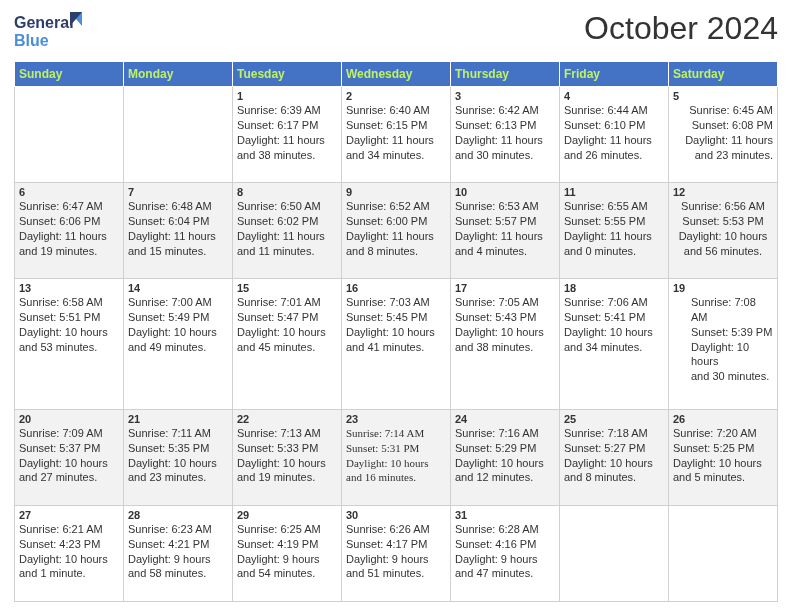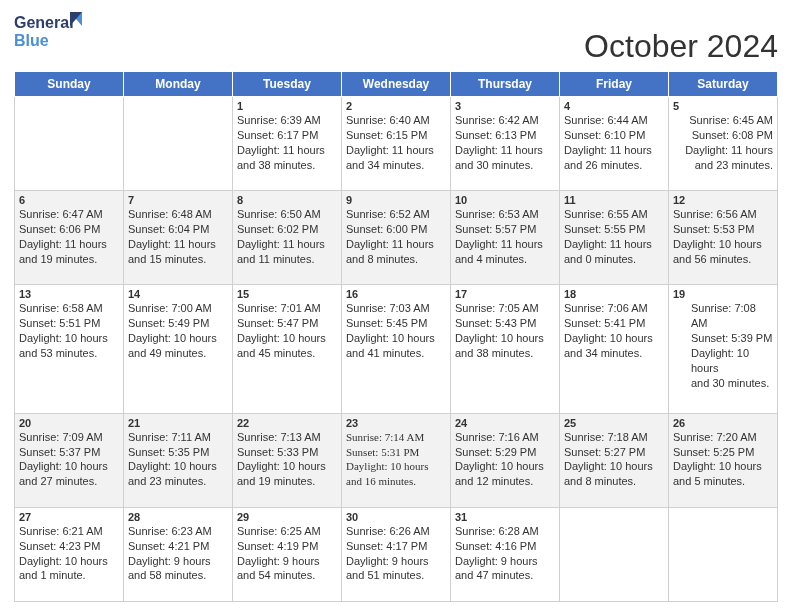--- a/index.html
+++ b/index.html
@@ -18,44 +18,43 @@
       flex-direction: column;
     }
     .header {
       display: flex;
       justify-content: space-between;
       align-items: flex-start;
       margin-bottom: 6px;
     }
     .title-block {
       text-align: right;
-      margin-top: 18px;
     }
     .month-title {
       font-size: 32px;
       font-weight: normal;
       color: #333;
     }
     .location-title {
       font-size: 13px;
       color: #555;
     }
     .calendar {
       width: 100%;
       border-collapse: collapse;
       flex: 1;
     }
     .calendar thead tr th {
       background-color: #4472c4;
-      color: #ffffff;
+      color: #bef264;
       font-size: 12px;
       font-weight: bold;
       padding: 5px 4px;
       border: 1px solid #fff;
-      text-align: center;
+      text-align: left;
     }
     .calendar tbody tr td {
       border: 1px solid #d0d0d0;
       vertical-align: top;
       padding: 3px 4px;
       font-size: 9.5px;
       color: #333;
       width: calc(100% / 7);
       height: 80px;
     }
@@ -190,21 +189,21 @@
           </td>
           <td>
             <span class="day-num">11</span>
             <div class="day-info" style="white-space: pre-line;">Sunrise: 6:55 AM
 Sunset: 5:55 PM
 Daylight: 11 hours
 and 0 minutes.</div>
           </td>
           <td>
             <span class="day-num">12</span>
-            <div class="day-info" style="white-space: pre-line;">Sunrise: 6:56 AM
+            <div class="day-info" style="white-space: pre-line; text-align: center;">Sunrise: 6:56 AM
 Sunset: 5:53 PM
 Daylight: 10 hours
 and 56 minutes.</div>
           </td>
         </tr>
         <tr>
           <td>
             <span class="day-num">13</span>
             <div class="day-info" style="white-space: pre-line;">Sunrise: 6:58 AM
 Sunset: 5:51 PM

